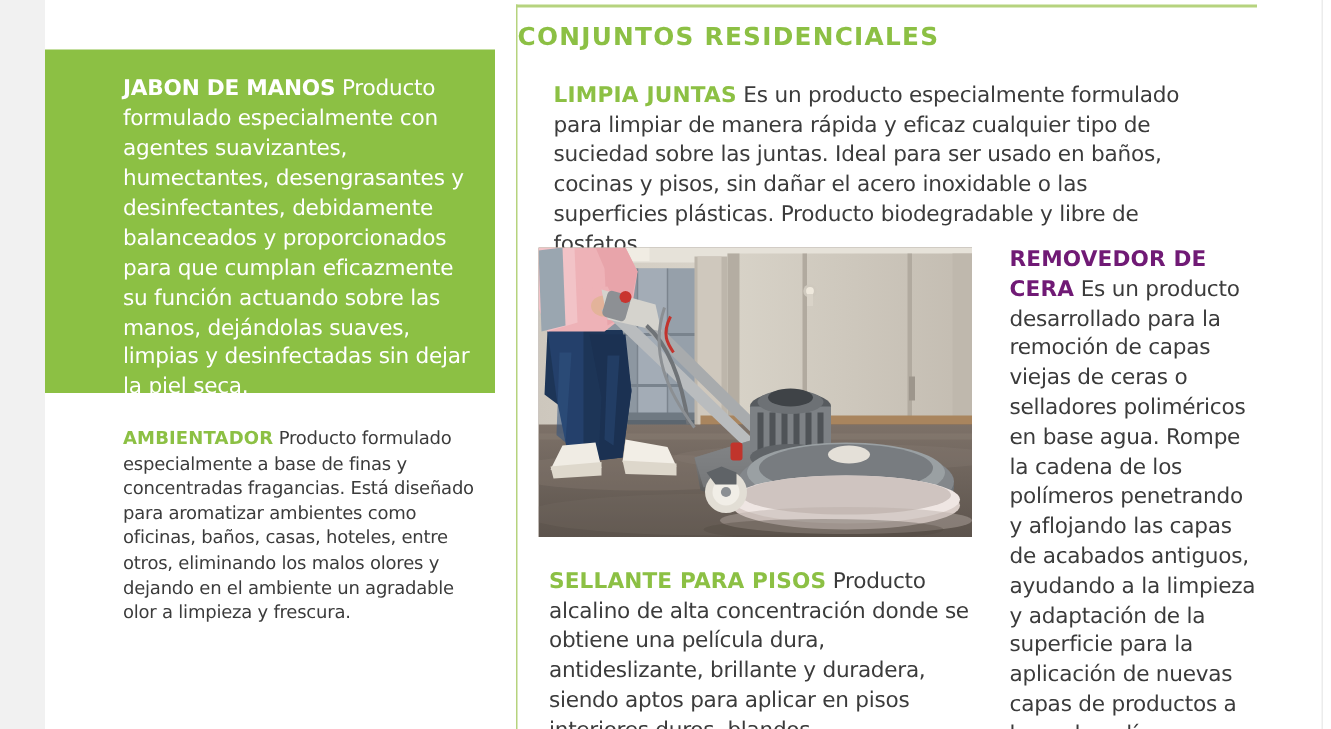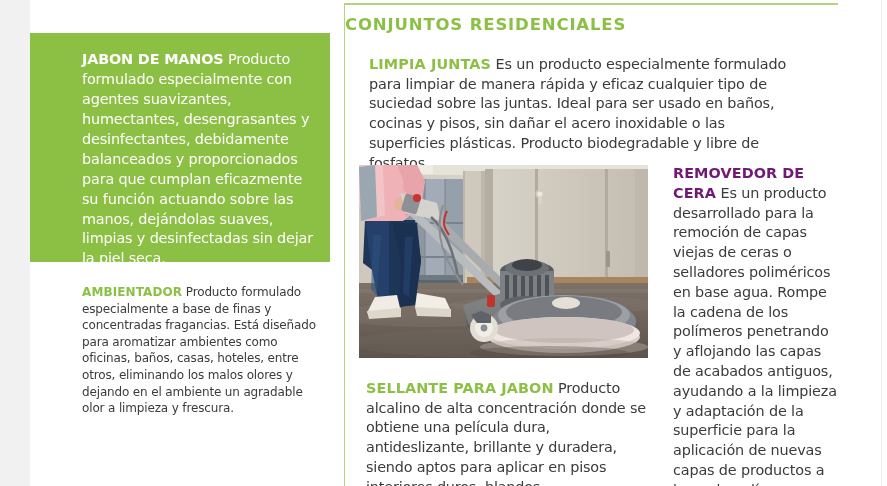--- a/index.html
+++ b/index.html
@@ -351,19 +351,19 @@
 
         <circle cx="125" cy="163" r="14" fill="#e2ded5"></circle>
         <circle cx="125" cy="163" r="9" fill="#f1eee7"></circle>
         <circle cx="125" cy="163" r="3.4" fill="#8b8f93"></circle>
         <path d="M112 150 L122 146 L132 150 L132 158 L118 158 Z" fill="#5f6367"></path>
 
         <ellipse cx="190" cy="188" rx="80" ry="7" fill="#4f4740" opacity="0.35"></ellipse>
       </svg>
     </div>
 
-    <div class="sellante"><span class="lead">SELLANTE PARA JABON</span><span> Producto alcalino de alta concentración donde se obtiene una película dura, antideslizante, brillante y duradera, siendo aptos para aplicar en pisos interiores duros, blandos.</span></div>
+    <div class="sellante"><span class="lead">SELLANTE PARA PISOS</span><span> Producto alcalino de alta concentración donde se obtiene una película dura, antideslizante, brillante y duradera, siendo aptos para aplicar en pisos interiores duros, blandos.</span></div>
 
     <div class="removedor"><span class="lead">REMOVEDOR DE CERA</span><span> Es un producto desarrollado para la remoción de capas viejas de ceras o selladores poliméricos en base agua. Rompe la cadena de los polímeros penetrando y aflojando las capas de acabados antiguos, ayudando a la limpieza y adaptación de la superficie para la aplicación de nuevas capas de productos a base de polímeros.</span></div>
 
   </div>
 
 </div>
 
 </body></html>

